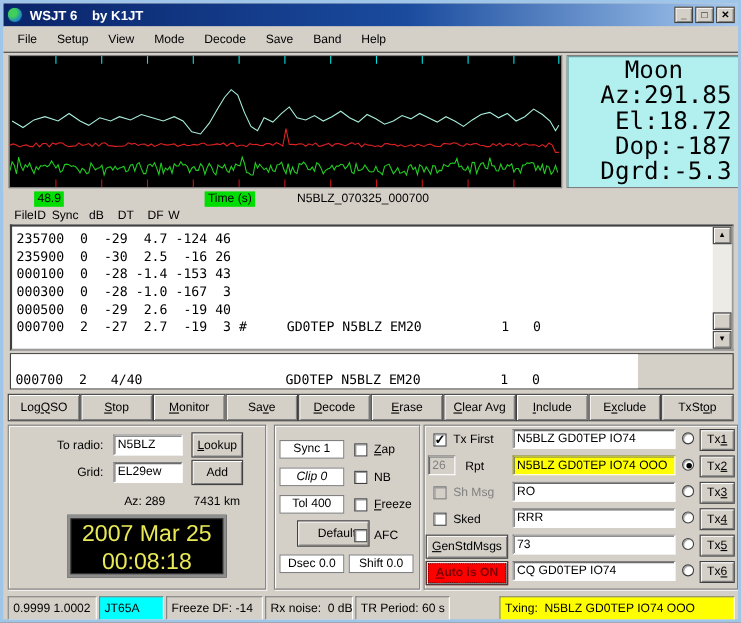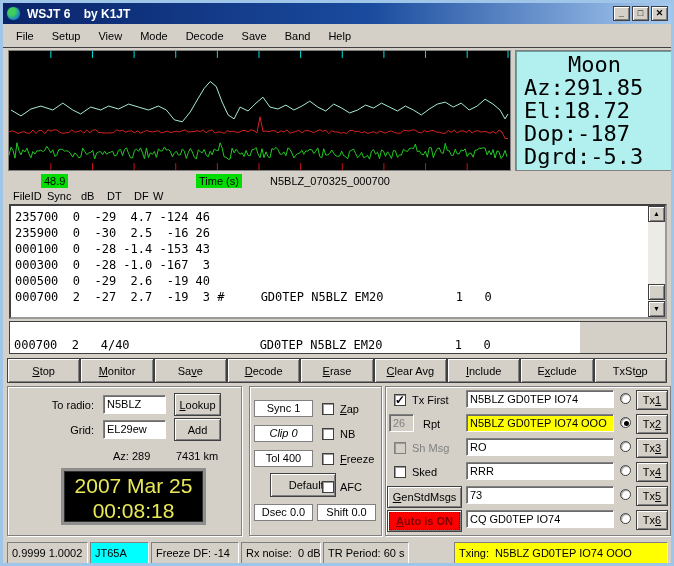--- a/index.html
+++ b/index.html
@@ -24,24 +24,24 @@
   .menubar{height:23px;display:flex;align-items:center;padding-left:4px;background:#D4D0C8;}
   .menu-item{padding:3px 9px;}
   
   .graphrow{height:126px;position:relative;border-top:1px solid #404040;background:#D4D0C8;}
   .plot{position:absolute;left:5px;top:2px;width:503px;height:121px;background:#000;
     border:1px solid #808080;}
   .moon{position:absolute;left:512px;top:2px;width:157px;height:121px;background:#B2F0F0;
     border:1px solid #808080;box-shadow:inset 1px 1px 0 #6c9e9e;
     font-family:"DejaVu Sans Mono", monospace;font-size:22px;line-height:23px;padding:2px 6px 0 8px;}
   .moon-title{text-align:center;}
-  .moon-row{display:flex;justify-content:flex-start;}
+  .moon-row{display:flex;justify-content:flex-end;margin-left:12px;}
   
   .statusrow{height:17px;position:relative;}
-  .badge{position:absolute;top:1px;background:#00DD00;padding:0 3px;line-height:14px;margin-left:10px;}
+  .badge{position:absolute;top:1px;background:#00DD00;padding:0 3px;line-height:14px;}
   .fname{position:absolute;top:2px;left:267px;}
   .headerrow{height:14px;position:relative;font-size:11px;}
   .headerrow span{position:absolute;top:0;}
   
   .main-text{position:relative;margin:0 4px 0 6px;height:115px;background:#fff;
     border:2px solid;border-color:#404040 #9a9a9a #9a9a9a #404040;}
   .main-text pre{margin:0;padding:3px 0 0 4px;font-family:"DejaVu Sans Mono", monospace;
     font-size:12px;line-height:16px;}
   .sb{position:absolute;top:0;right:0;width:17px;height:100%;background:#EDEBE5;}
   .sb-btn{position:absolute;left:0;width:17px;height:16px;background:#D4D0C8;
@@ -199,20 +199,21 @@
   </div>
 
   <div class="avg-box">
     <div class="avg-white">
       <pre>000700  2   4/40                  GD0TEP N5BLZ EM20          1   0</pre>
     </div>
     <div style="flex:1"></div>
   </div>
 
   <div class="btnrow" id="btnrow">
+      <div class="b3">Log <u>Q</u>SO</div>
       <div class="b3"><u>S</u>top</div>
       <div class="b3"><u>M</u>onitor</div>
       <div class="b3">Sa<u>v</u>e</div>
       <div class="b3"><u>D</u>ecode</div>
       <div class="b3"><u>E</u>rase</div>
       <div class="b3"><u>C</u>lear Avg</div>
       <div class="b3"><u>I</u>nclude</div>
       <div class="b3">E<u>x</u>clude</div>
       <div class="b3">TxSt<u>o</u>p</div>
     </div>

